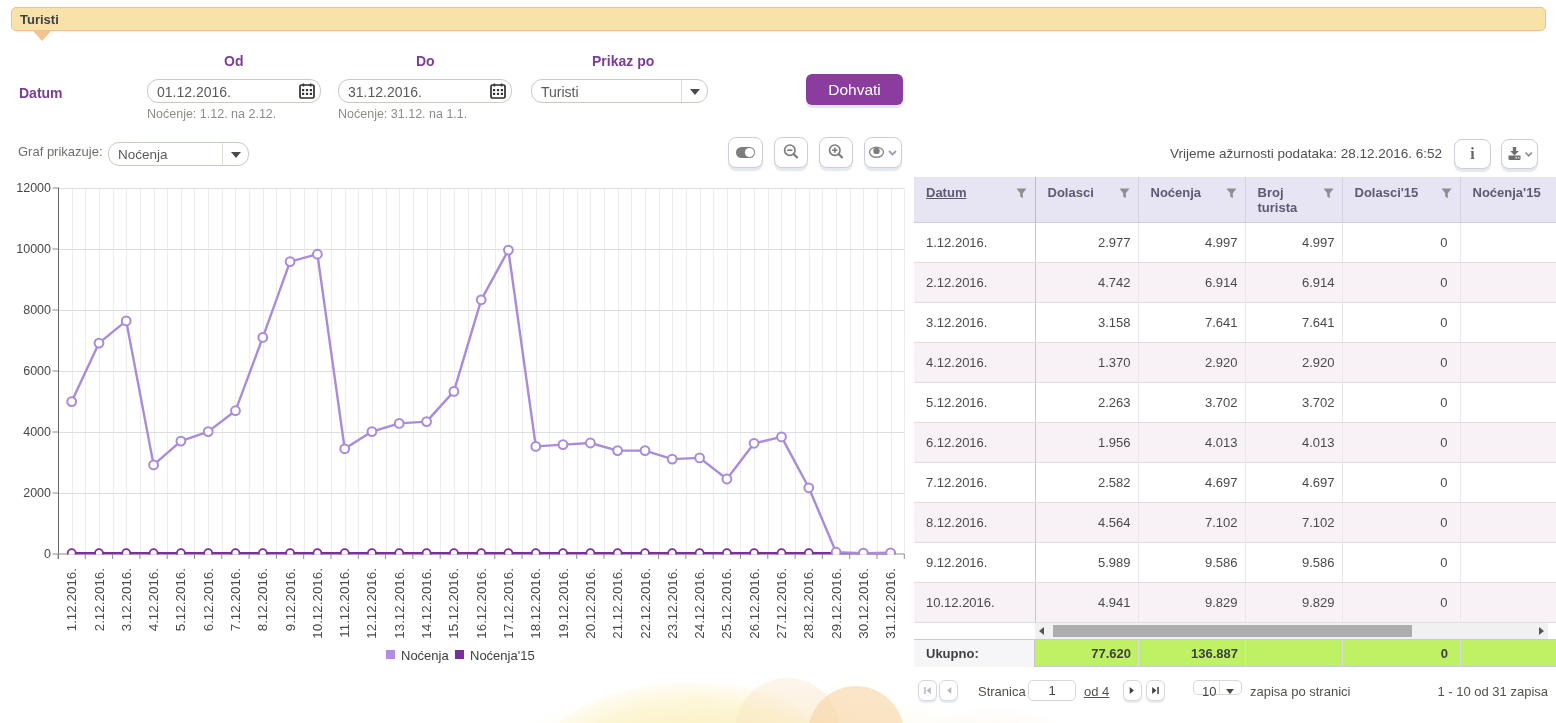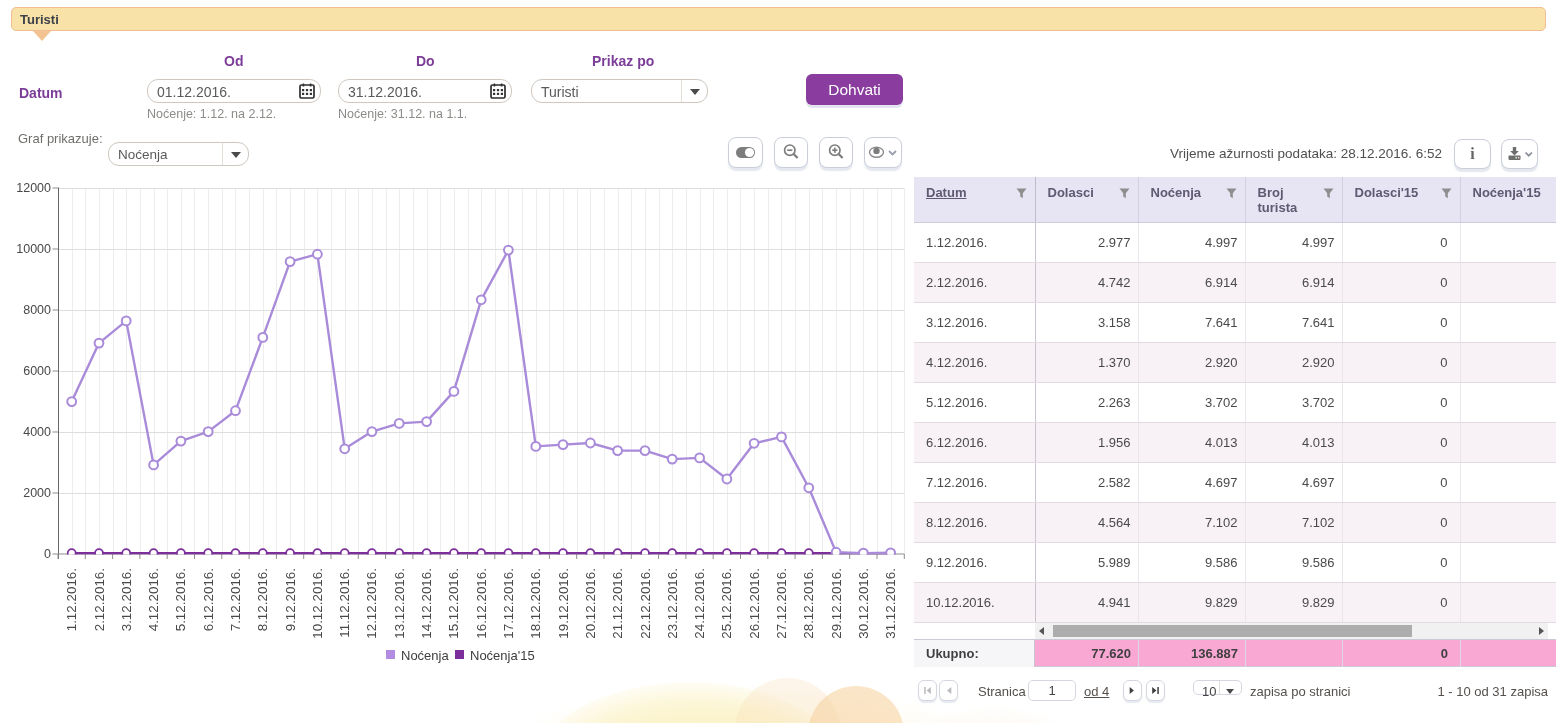--- a/index.html
+++ b/index.html
@@ -95,21 +95,21 @@
       </g>
     </svg>
   </div>
 <div class="inp" style="left:531px; top:79px; width:177px;">
     <span class="txt">Turisti</span>
     <div class="dd-arrow"></div>
   </div>
 <div class="helper" style="left:147px; top:107px;">Noćenje: 1.12. na 2.12.</div>
 <div class="helper" style="left:338px; top:107px;">Noćenje: 31.12. na 1.1.</div>
 <div id="dohvati">Dohvati</div>
-<div class="grayl" style="left:18px; top:131px;">Graf prikazuje:</div>
+<div class="grayl" style="left:18px; top:144px;">Graf prikazuje:</div>
 <div class="inp" style="left:108px; top:142px; width:141px;">
     <span class="txt" style="font-size:13.5px;">Noćenja</span>
     <div class="dd-arrow"></div>
   </div>
 <div class="tbtn" style="left:728px; width:35px;"><svg width="33" height="29" viewBox="0 0 33 29">
       <rect x="7" y="9" width="19" height="11" rx="5.5" fill="#7d7d7d"></rect>
       <circle cx="20.5" cy="14.5" r="4.6" fill="#fff"></circle>
     </svg></div>
 <div class="tbtn" style="left:774px; width:34px;"><svg width="33" height="29" viewBox="0 0 33 29">
       <circle cx="14.8" cy="12.2" r="5.2" fill="none" stroke="#7d7d7d" stroke-width="1.7"></circle>
@@ -375,21 +375,21 @@
 </div>
 <div class="abs" style="left:1035px; top:623px; width:513px; height:16px; background:#f2f1f1;">
     <svg class="abs" style="left:3px; top:4px;" width="8" height="8" viewBox="0 0 8 8">
       <path d="M6 0 L1 4 L6 8 Z" fill="#555"></path>
     </svg>
     <div class="abs" style="left:18px; top:2px; width:359px; height:12px; background:#aeadad;"></div>
     <svg class="abs" style="right:3px; top:4px;" width="8" height="8" viewBox="0 0 8 8">
       <path d="M2 0 L7 4 L2 8 Z" fill="#555"></path>
     </svg>
   </div>
-<div class="abs" style="left:914px; top:639px; width:642px; height:28px; background:#f9a8d4;border-top:1px solid #ccc8d6; border-bottom:1px solid #ccc8d6; font-size:13px; font-weight:bold; color:#3f3f3f;">
+<div class="abs" style="left:914px; top:639px; width:642px; height:28px; background:#bef264;border-top:1px solid #ccc8d6; border-bottom:1px solid #ccc8d6; font-size:13px; font-weight:bold; color:#3f3f3f;">
     <div class="abs" style="left:0; top:0; width:121px; height:27px; background:#f6f5f8; border-right:1px solid #c9c5cf;"></div>
     <span class="abs" style="left:12px; top:6px;">Ukupno:</span>
     <span class="abs" style="left:121px; width:96px; top:6px; text-align:right;">77.620</span>
     <span class="abs" style="left:224px; width:100px; top:6px; text-align:right;">136.887</span>
     <span class="abs" style="left:428px; width:106px; top:6px; text-align:right;">0</span>
     <div class="abs" style="left:224px; top:0; width:1px; height:27px; background:#dcd8e6;"></div>
     <div class="abs" style="left:331px; top:0; width:1px; height:27px; background:#dcd8e6;"></div>
     <div class="abs" style="left:428px; top:0; width:1px; height:27px; background:#dcd8e6;"></div>
     <div class="abs" style="left:546px; top:0; width:1px; height:27px; background:#dcd8e6;"></div>
   </div>

